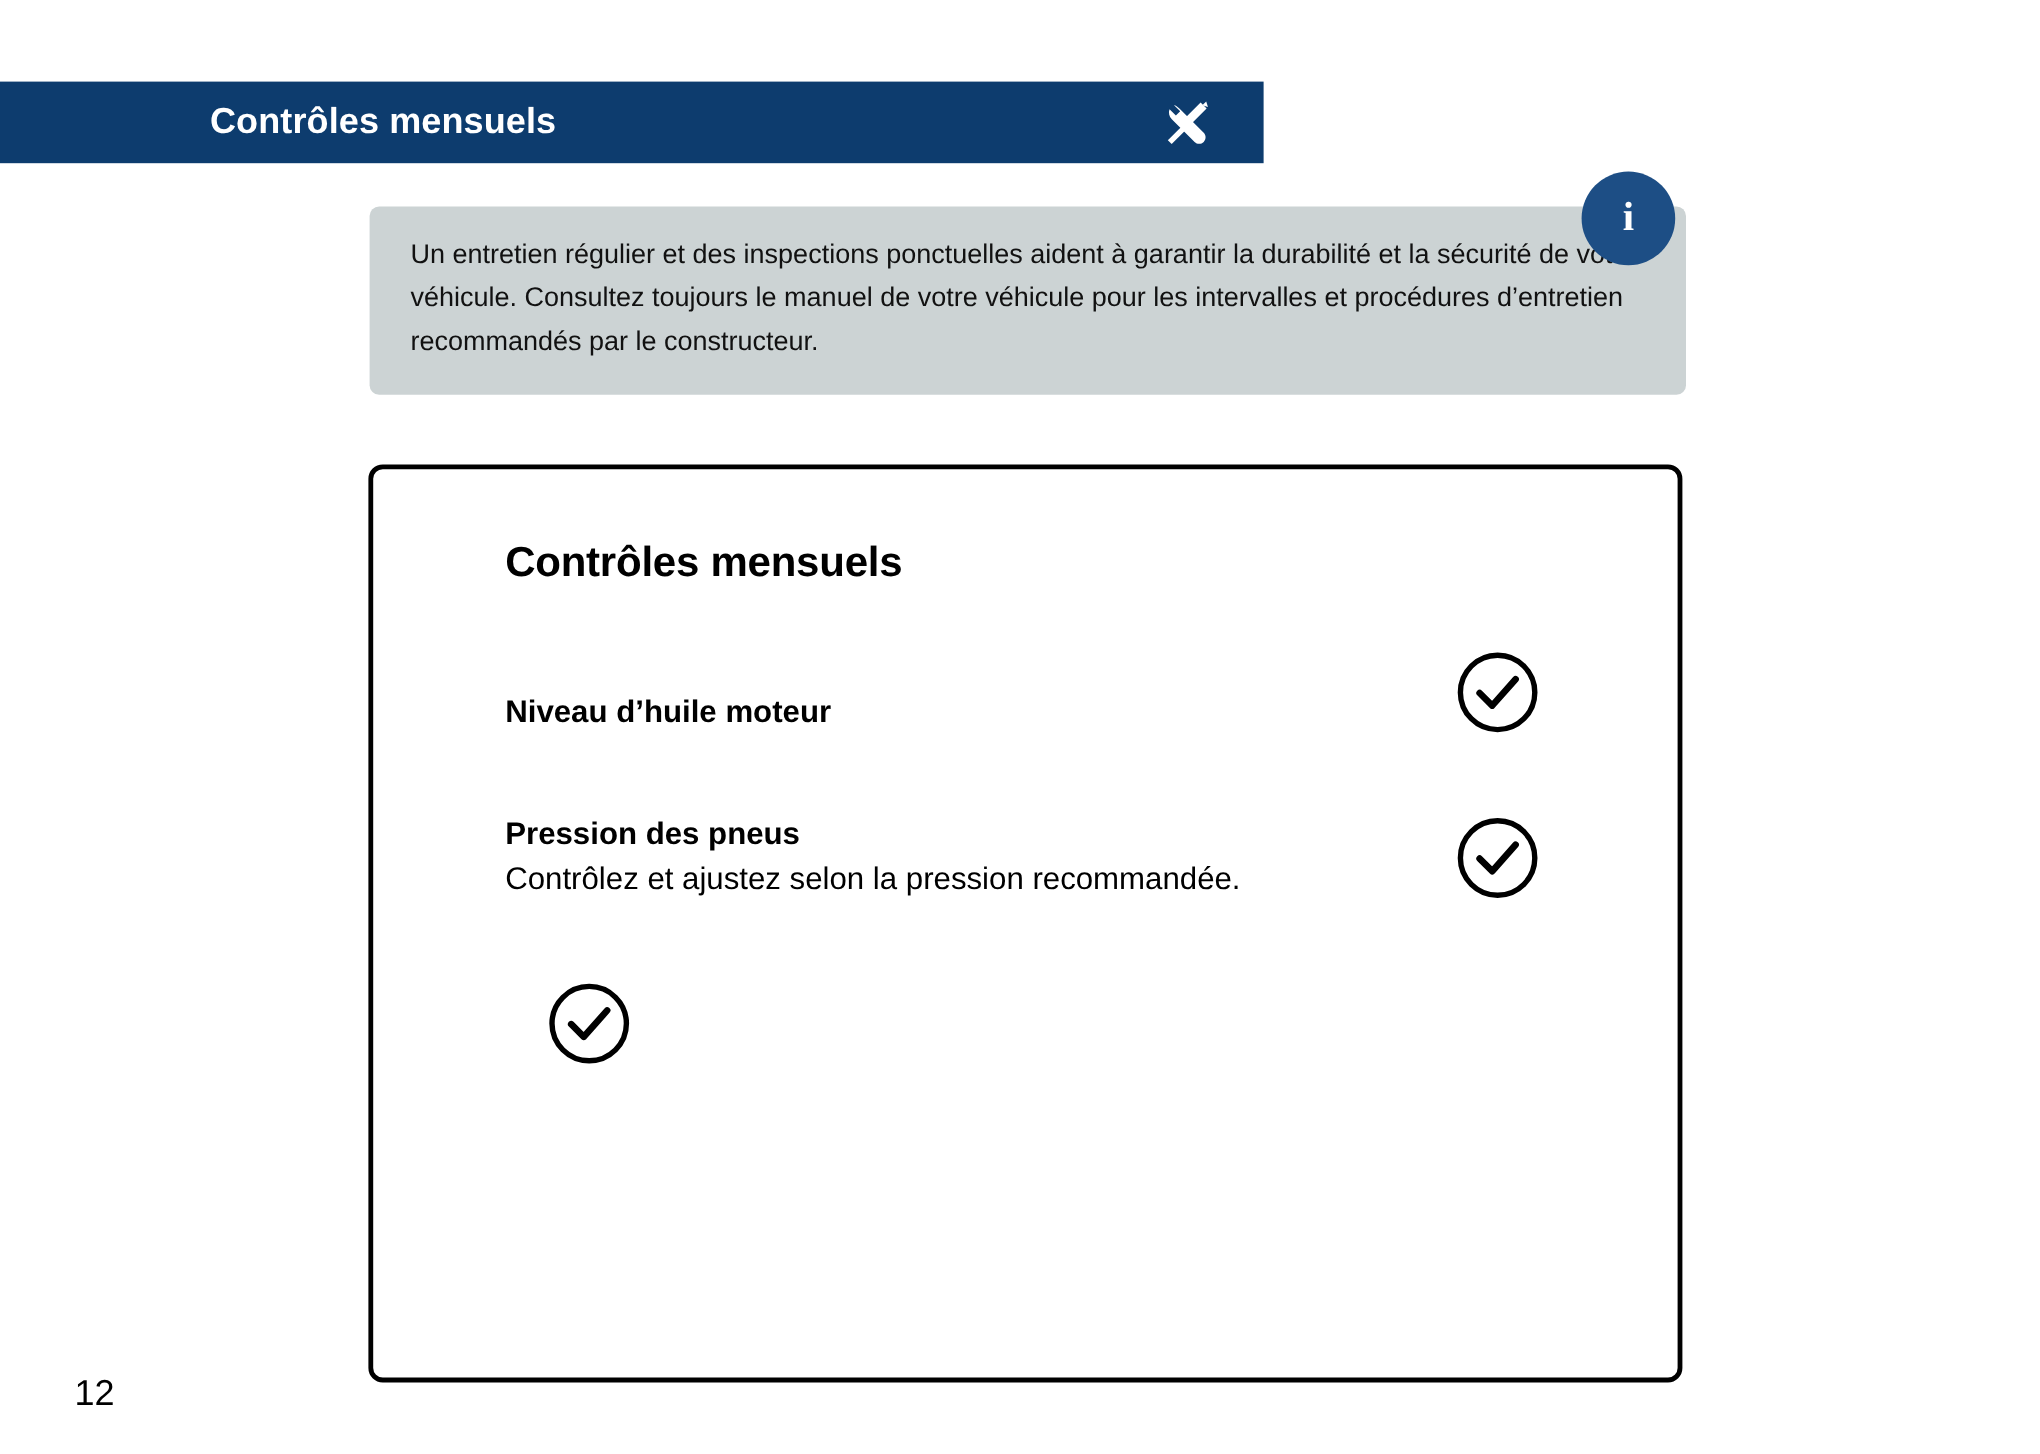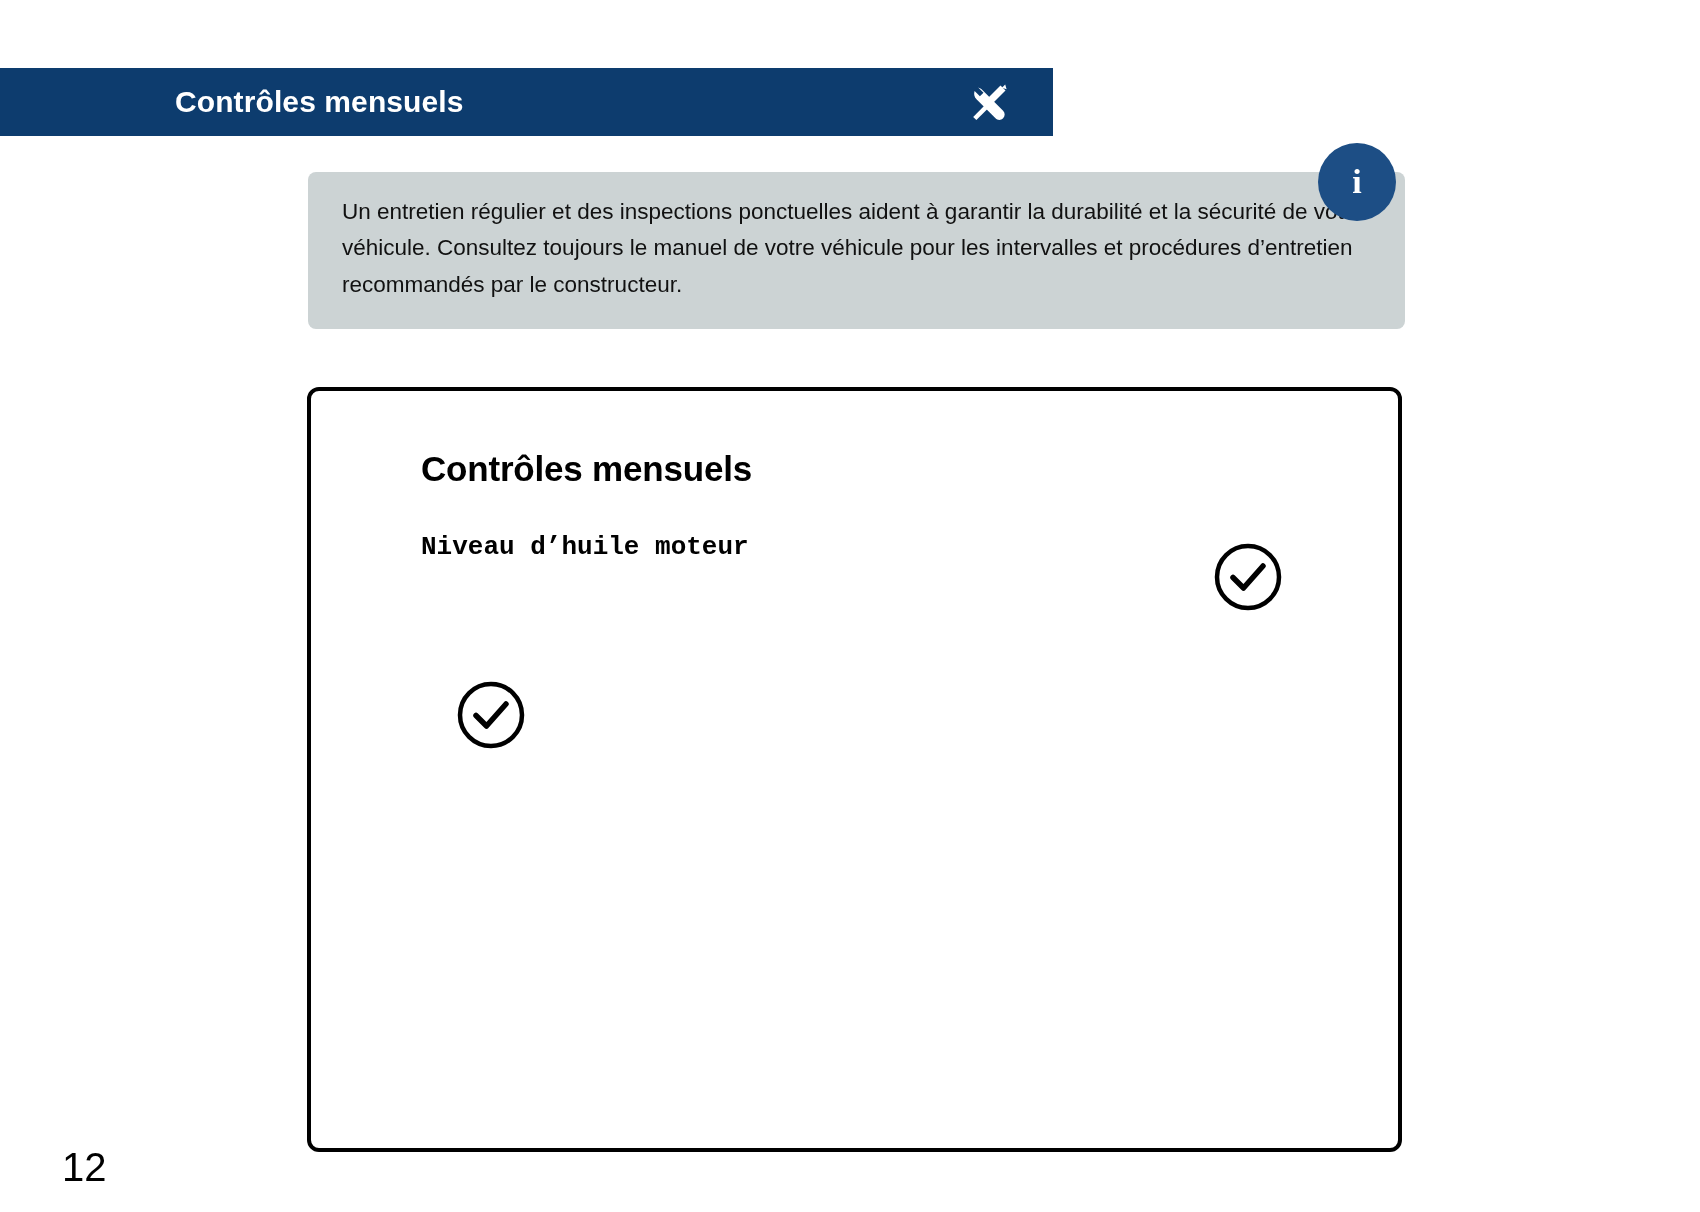--- a/index.html
+++ b/index.html
@@ -102,24 +102,23 @@
   }
 
   .check-list {
     position: absolute;
     left: 110px;
     top: 140px;
     right: 110px;
   }
   .check-item {
     display: flex;
-    align-items: flex-start;
+    align-items: flex-end;
     justify-content: space-between;
     margin-bottom: 38px;
-    font-family: Liberation Mono, monospace;
   }
   .check-item:last-child { margin-bottom: 0; }
   .check-text {
     max-width: 700px;
   }
   .check-label {
     font-size: 26px;
     font-weight: bold;
     line-height: 1.3;
     margin-bottom: 2px;
@@ -137,21 +136,21 @@
     justify-content: center;
   }
   .check-mark.offset-1 { margin-top: 10px; }
   .check-mark.offset-2 { margin-top: 28px; }
 
   
   .page-number {
     position: absolute;
     left: 62px;
     top: 1145px;
-    font-size: 40px;
+    font-size: 30px;
     color: #000000;
   }
 </style>
 </head>
 <body>
 
 <div class="header-bar">
   <div class="header-title">Contrôles mensuels</div>
   <div class="header-icon">
     <svg width="44" height="44" viewBox="0 0 44 44" aria-hidden="true">
@@ -187,20 +186,32 @@
       </div>
       <div class="check-mark offset-1">
         <svg width="72" height="72" viewBox="0 0 72 72" aria-hidden="true">
           <circle cx="36" cy="36" r="31" fill="none" stroke="#000000" stroke-width="4.5"></circle>
           <path d="M21 36.5 L31.5 47 L51 25" fill="none" stroke="#000000" stroke-width="5.5" stroke-linecap="round" stroke-linejoin="round"></path>
         </svg>
       </div>
     </div>
 
 
+    <div class="check-item">
+      <div class="check-text">
+        <div class="check-label">Pression des pneus</div>
+        <div class="check-desc">Contrôlez et ajustez selon la pression recommandée.</div>
+      </div>
+      <div class="check-mark offset-2">
+        <svg width="72" height="72" viewBox="0 0 72 72" aria-hidden="true">
+          <circle cx="36" cy="36" r="31" fill="none" stroke="#000000" stroke-width="4.5"></circle>
+          <path d="M21 36.5 L31.5 47 L51 25" fill="none" stroke="#000000" stroke-width="5.5" stroke-linecap="round" stroke-linejoin="round"></path>
+        </svg>
+      </div>
+    </div>
 
     <div class="check-item">
       <div class="check-mark offset-2">
         <svg width="72" height="72" viewBox="0 0 72 72" aria-hidden="true">
           <circle cx="36" cy="36" r="31" fill="none" stroke="#000000" stroke-width="4.5"></circle>
           <path d="M21 36.5 L31.5 47 L51 25" fill="none" stroke="#000000" stroke-width="5.5" stroke-linecap="round" stroke-linejoin="round"></path>
         </svg>
       </div>
     </div>
 

